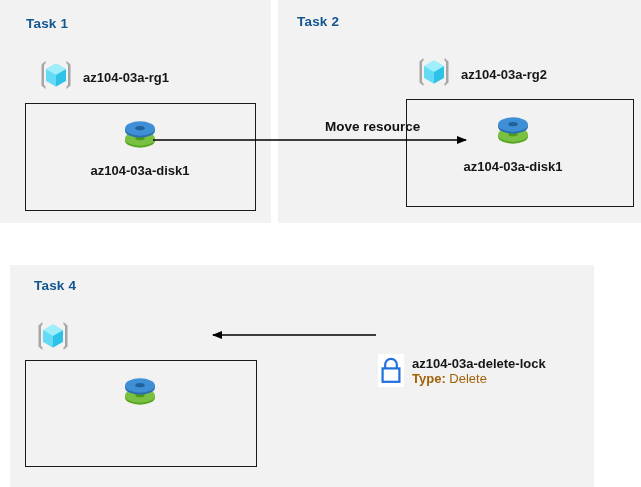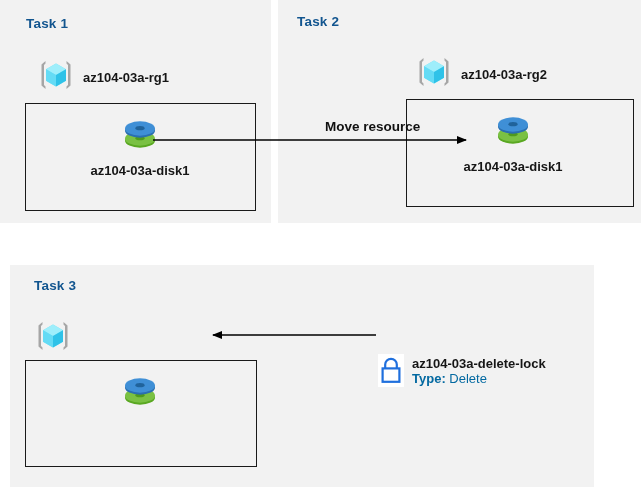--- a/index.html
+++ b/index.html
@@ -81,21 +81,21 @@
   .lock-text { padding-top: 2px; }
   .lock-name {
     font-size: 13px;
     font-weight: bold;
     color: #161616;
     line-height: 15px;
     white-space: nowrap;
   }
   .lock-type {
     font-size: 13px;
-    color: #0369a1;
+    color: #a16207;
     line-height: 16px;
     white-space: nowrap;
   }
   .lock-type b { font-weight: bold; }
   svg.arrow-layer {
     position: absolute;
     left: 0;
     top: 0;
     width: 641px;
     height: 487px;
@@ -170,21 +170,21 @@
       <ellipse cx="21" cy="14.2" rx="4.6" ry="2.1" fill="#20639b"></ellipse>
     </svg>
   </span>
   <span class="disk-label">az104-03a-disk1</span>
 </div>
 
 <div class="edge-label" style="left:281px; top:119px;padding-left:44px;">Move resource</div>
 
 <div class="panel" style="left:10px; top:265px; width:584px; height:222px;"></div>
 
-<div class="task-title" style="left:34px; top:278px;">Task 3</div>
+<div class="task-title" style="left:34px; top:278px;">Task 4</div>
 
 <div class="rg-row" style="left:33px; top:316px;">
   <span class="rg-icon">
     <svg width="40" height="40" viewBox="0 0 40 40">
       <path d="M9.5 6 L5.5 9.5 L5.5 30.5 L9.5 34 L9.5 31.5 L8 30 L8 10 L9.5 8.5 Z" fill="#a6a6a6"></path>
       <path d="M30.5 6 L34.5 9.5 L34.5 30.5 L30.5 34 L30.5 31.5 L32 30 L32 10 L30.5 8.5 Z" fill="#a6a6a6"></path>
       <polygon points="20,8.5 30,14.2 30,25.8 20,31.5 10,25.8 10,14.2" fill="#6fe2f7"></polygon>
       <polygon points="20,8.5 30,14.2 20,20 10,14.2" fill="#9eeefb"></polygon>
       <polygon points="20,20 30,14.2 30,25.8 20,31.5" fill="#2fc2e8"></polygon>
       <polygon points="20,20 20,31.5 10,25.8 10,14.2" fill="#64dbf5"></polygon>

